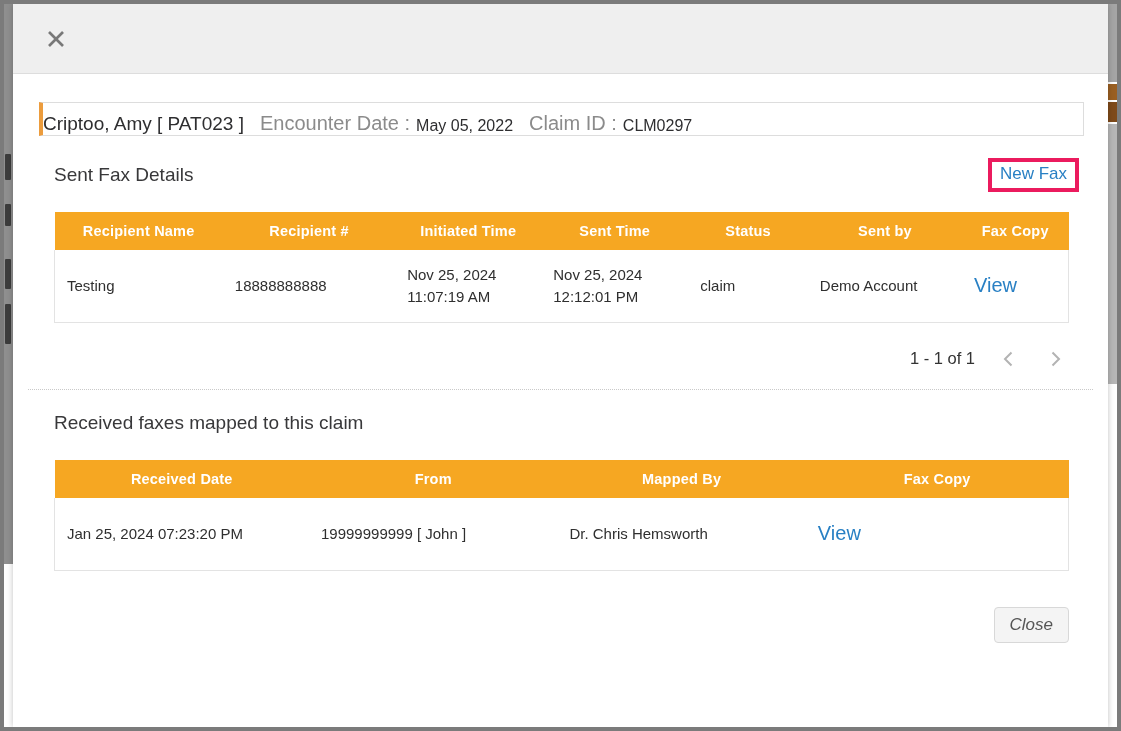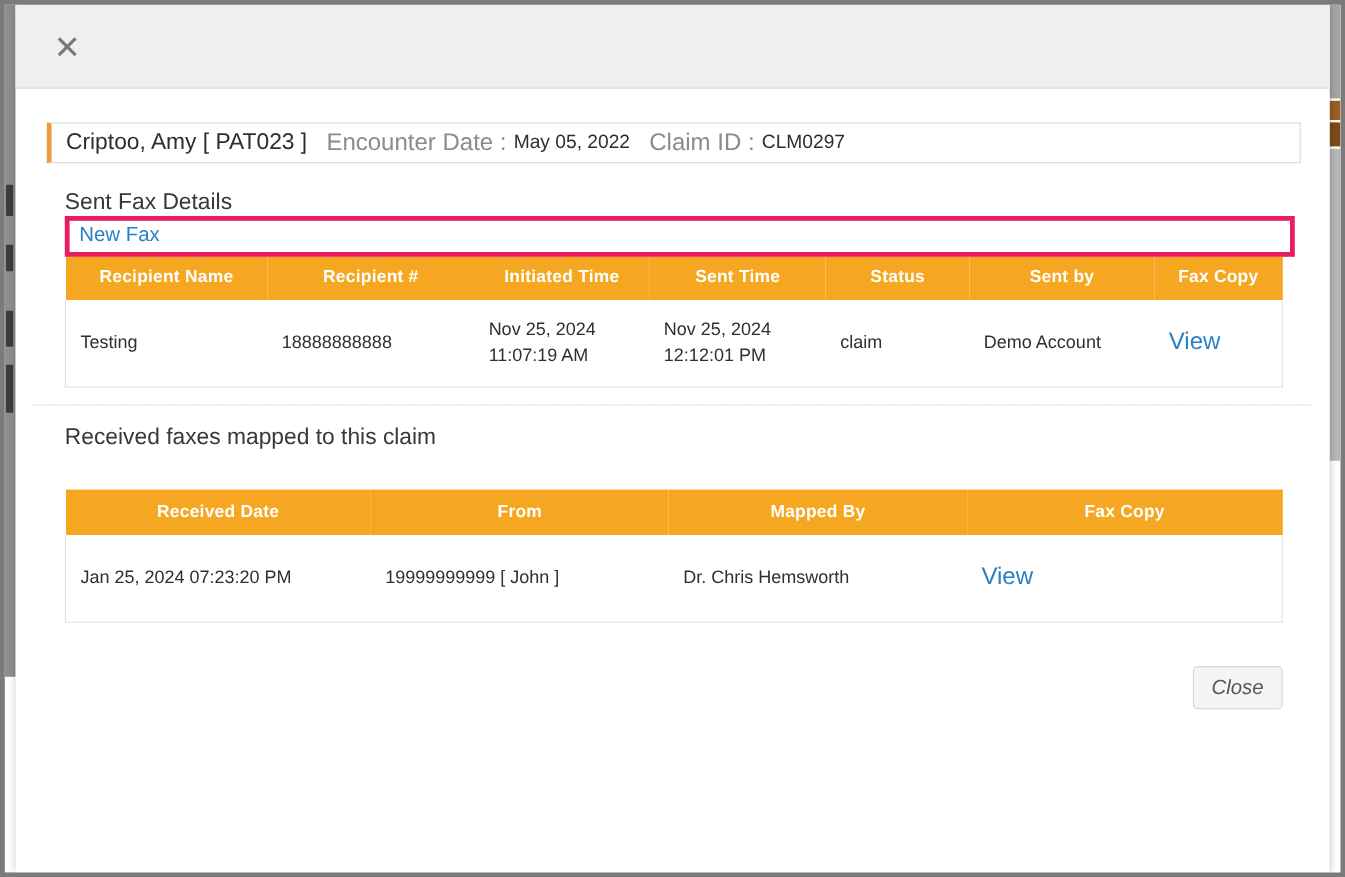--- a/index.html
+++ b/index.html
@@ -58,33 +58,33 @@
     background:none;border:none;cursor:pointer;line-height:0;padding:4px;
   }
   .modal-body{
     flex:1;padding:28px 24px 0 26px;position:relative;
   }
   
   .patient-bar{
     border:1px solid #ddd;
     border-left:4px solid var(--accent-orange);
     height:34px;
-    display:flex;align-items:center;
-    padding:0 12px;
+    display:flex;align-items:flex-end;
+    padding:0 0;
     white-space:nowrap;
   }
   .patient-name{font-size:19px;color:#2e2e30;font-weight:500;}
   .meta-label{font-size:20px;color:#8b8b8b;margin-left:16px;}
   .meta-value{font-size:16px;color:#2e2e30;margin-left:6px;font-weight:500;}
   .inner{margin:0 15px;}
 
   
   .section-head{
-    display:flex;justify-content:space-between;
-    margin-top:22px;margin-bottom:20px;height:34px;flex-direction:column;
+    display:flex;align-items:center;justify-content:space-between;
+    margin-top:22px;margin-bottom:20px;height:34px;
   }
   .section-title{font-size:19px;color:#38383a;font-weight:500;}
   .new-fax-annotation{
     border:4px solid var(--annotation-pink);
     background:#fff;
     padding:2px 8px 4px 8px;
     margin-right:-10px;
   }
   .new-fax-link{
     font-size:17px;color:var(--link-blue);text-decoration:none;cursor:pointer;
@@ -218,20 +218,33 @@
 11:07:19 AM</td>
               <td class="multiline">Nov 25, 2024
 12:12:01 PM</td>
               <td>claim</td>
               <td>Demo Account</td>
               <td><a class="view-link">View</a></td>
             </tr>
           </tbody>
         </table>
 
+        <div class="pagination">
+          <span class="page-range">1 - 1 of 1</span>
+          <button class="pager-btn" aria-label="previous page">
+            <svg width="20" height="20" viewBox="0 0 20 20">
+              <polyline points="12.5,3.5 6,10 12.5,16.5" fill="none" stroke="#b3b3b3" stroke-width="2"></polyline>
+            </svg>
+          </button>
+          <button class="pager-btn" aria-label="next page">
+            <svg width="20" height="20" viewBox="0 0 20 20">
+              <polyline points="7.5,3.5 14,10 7.5,16.5" fill="none" stroke="#b3b3b3" stroke-width="2"></polyline>
+            </svg>
+          </button>
+        </div>
 
       </div>
 
       <hr class="dotted-divider">
 
       <div class="inner">
 
         <div class="section-head received-head">
           <span class="section-title">Received faxes mapped to this claim</span>
         </div>

